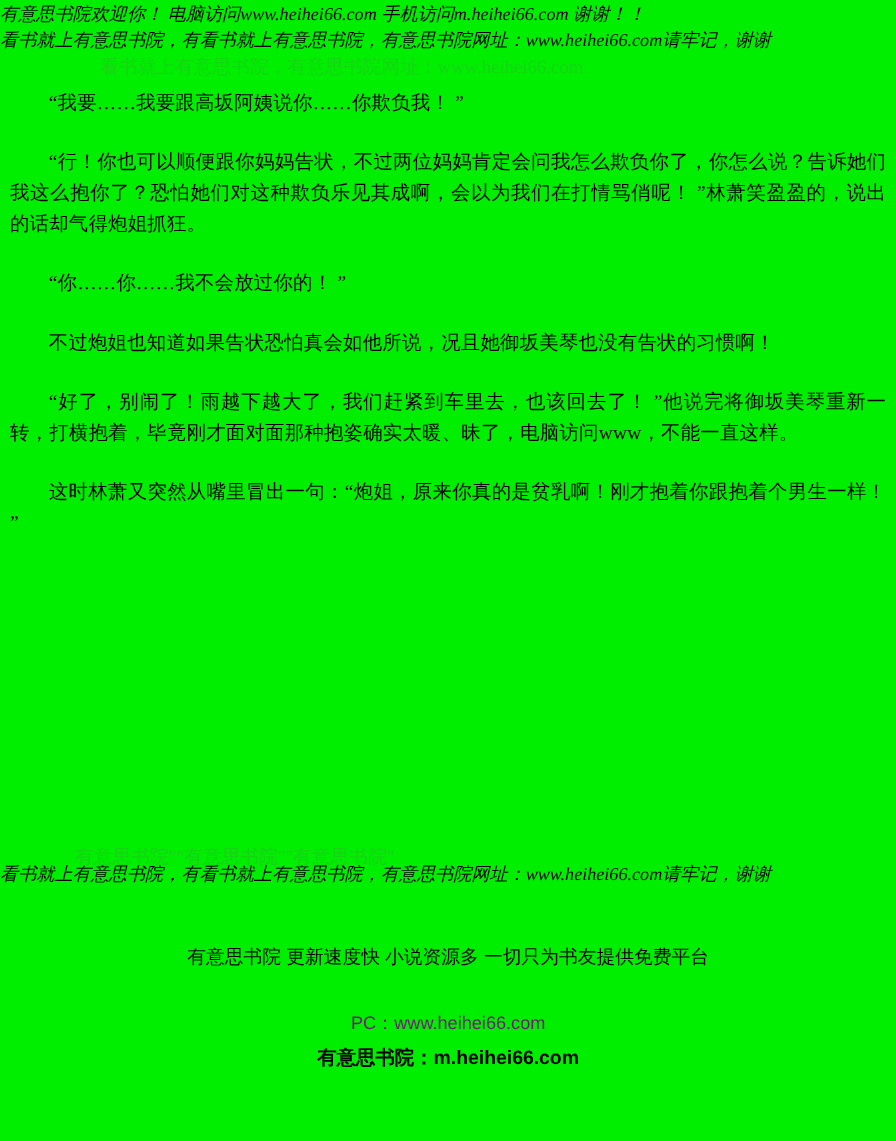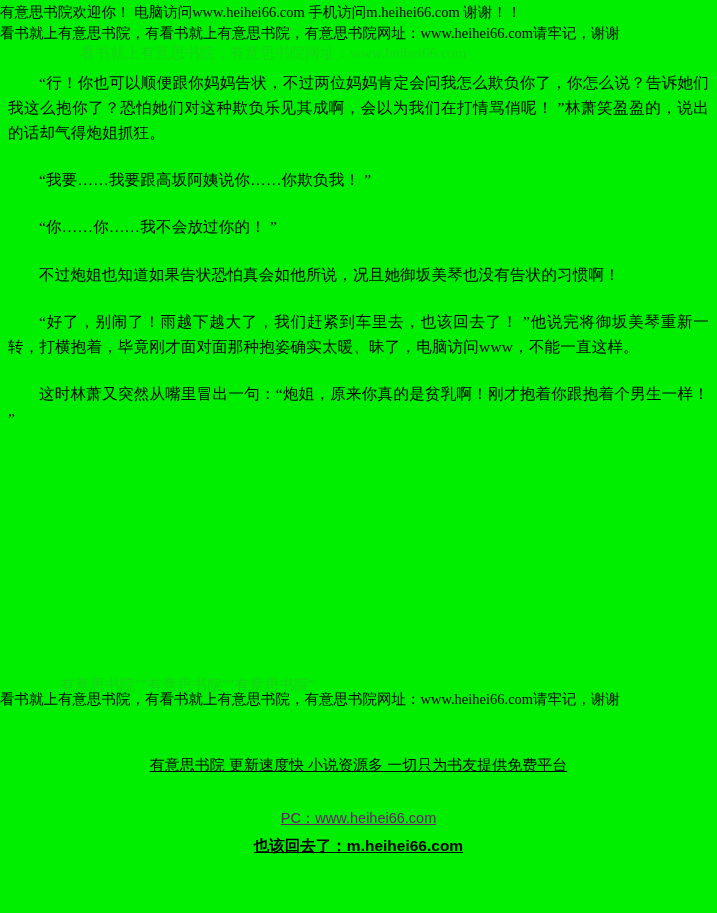--- a/index.html
+++ b/index.html
@@ -74,64 +74,64 @@
     color: #17d317;
     white-space: nowrap;
     pointer-events: none;
   }
   .footer {
     position: absolute;
     left: 0;
     width: 717px;
     text-align: center;
     font-family: "Liberation Sans", sans-serif;
-    text-decoration: underline;
   }
   .footer-promo {
     top: 756px;
     font-size: 15px;
     color: #000;
   }
   .footer-pc {
     top: 809px;
     font-size: 14.5px;
     color: #701a75;
   }
   .footer-mobile {
     top: 836px;
     font-size: 15.5px;
     color: #000;
     font-weight: bold;
   }
   .mono {
     font-family: "Liberation Serif", "DejaVu Serif", serif;
+    font-style: italic;
   }
 </style>
 </head>
 <body>
 
 <div class="page">
 
   <div class="top-banner">
     <div class="line1 mono">有意思书院欢迎你！  电脑访问www.heihei66.com   手机访问m.heihei66.com 谢谢！！</div>
     <div class="line2 mono">看书就上有意思书院，有看书就上有意思书院，有意思书院网址：www.heihei66.com请牢记，谢谢</div>
   </div>
 
   <div class="watermark-mid">看书就上有意思书院，有意思书院网址：www.heihei66.com</div>
 
   <div class="content">
+    <p>“我要……我要跟高坂阿姨说你……你欺负我！ ”</p>
     <p>“行！你也可以顺便跟你妈妈告状，不过两位妈妈肯定会问我怎么欺负你了，你怎么说？告诉她们我这么抱你了？恐怕她们对这种欺负乐见其成啊，会以为我们在打情骂俏呢！ ”林萧笑盈盈的，说出的话却气得炮姐抓狂。</p>
-    <p>“我要……我要跟高坂阿姨说你……你欺负我！ ”</p>
     <p>“你……你……我不会放过你的！ ”</p>
     <p>不过炮姐也知道如果告状恐怕真会如他所说，况且她御坂美琴也没有告状的习惯啊！</p>
     <p>“好了，别闹了！雨越下越大了，我们赶紧到车里去，也该回去了！ ”他说完将御坂美琴重新一转，打横抱着，毕竟刚才面对面那种抱姿确实太暖、昧了，电脑访问www，不能一直这样。</p>
     <p>这时林萧又突然从嘴里冒出一句：“炮姐，原来你真的是贫乳啊！刚才抱着你跟抱着个男生一样！ ”</p>
   </div>
 
   <div class="bottom-watermark">有意思书院""有意思书院""有意思书院"</div>
 
   <div class="bottom-banner mono">看书就上有意思书院，有看书就上有意思书院，有意思书院网址：www.heihei66.com请牢记，谢谢</div>
 
   <div class="footer footer-promo">有意思书院 更新速度快 小说资源多 一切只为书友提供免费平台</div>
   <div class="footer footer-pc">PC：www.heihei66.com</div>
-  <div class="footer footer-mobile">也该回去了：m.heihei66.com</div>
+  <div class="footer footer-mobile">有意思书院：m.heihei66.com</div>
 
 </div>
 
 </body></html>

